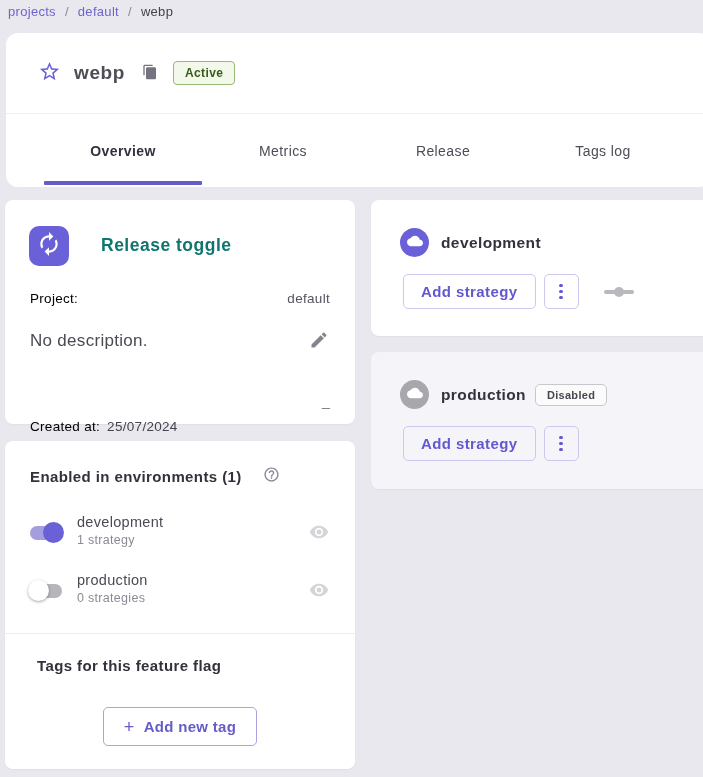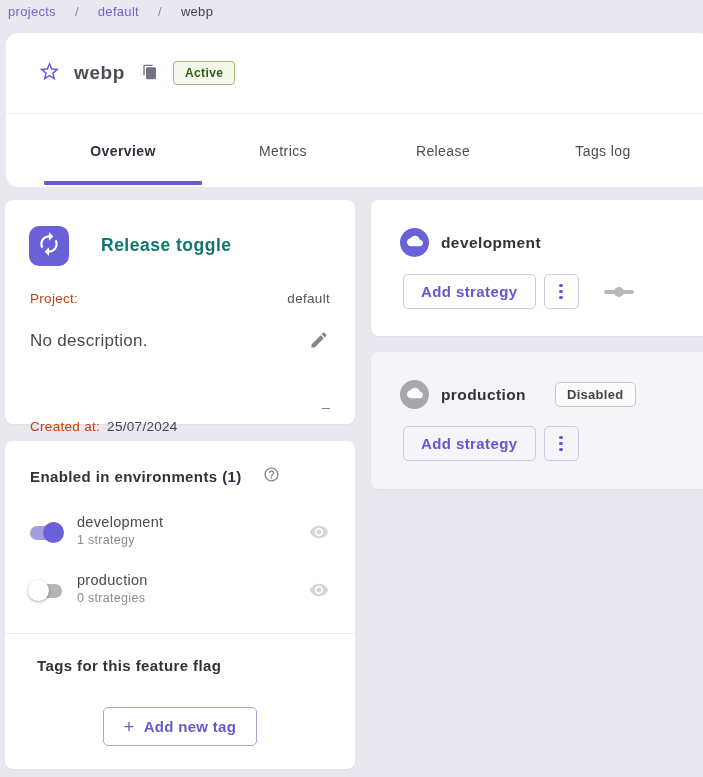--- a/index.html
+++ b/index.html
@@ -1,21 +1,21 @@
 <!DOCTYPE html>
 <html><head>
 <meta charset="utf-8">
 <style>
   * { margin:0; padding:0; box-sizing:border-box; }
   html,body { width:703px; height:777px; }
   body { font-family:"Liberation Sans", sans-serif; }
   #page { position:relative; width:703px; height:777px; background:#e9e8ee; overflow:hidden; }
 
   
-  .breadcrumb { position:absolute; left:8px; top:1px; height:20px; display:flex; align-items:center; gap:19px; font-size:13px; letter-spacing:.3px; }
+  .breadcrumb { position:absolute; left:8px; top:1px; height:20px; display:flex; align-items:center; gap:9px; font-size:13px; letter-spacing:.3px; }
   .crumb-link { color:#6e64cf; cursor:pointer; }
   .crumb-sep { color:#8a8893; }
   .crumb-current { color:#45434e; }
 
   
   .header-card { position:absolute; left:6px; top:33px; width:705px; height:154px; background:#ffffff; border-radius:12px; }
   .title-row { display:flex; align-items:center; height:80px; padding-left:30px; }
   .star-btn { background:none; border:none; width:26px; height:26px; display:flex; align-items:center; justify-content:center; cursor:pointer; }
   .page-title { margin-left:12px; font-size:19px; color:#4e4c55; letter-spacing:.6px; }
   .copy-btn { background:none; border:none; margin-left:14px; width:22px; height:22px; display:flex; align-items:center; justify-content:center; cursor:pointer; }
@@ -28,21 +28,21 @@
 
   
   .card { position:absolute; background:#ffffff; border-radius:8px; box-shadow:0 1px 2px rgba(40,38,60,0.04); }
 
   
   #release-card { left:5px; top:200px; width:350px; height:224px; }
   .rt-icon { position:absolute; left:24px; top:26px; width:40px; height:40px; border-radius:10px; background:#6a61d8; display:flex; align-items:center; justify-content:center; }
   .rt-title { position:absolute; left:96px; top:35px; font-size:17.5px; color:#0f766e; letter-spacing:.5px; }
   .rt-row { position:absolute; left:25px; right:25px; display:flex; justify-content:space-between; align-items:center; }
   .rt-row-project { top:91px; font-size:13.5px; }
-  .rt-label { color:#c2410c; letter-spacing:.3px; }
+  .rt-label { color:#000000; letter-spacing:.3px; }
   .rt-value { color:#55535d; letter-spacing:.3px; }
   .rt-row-desc { top:130px; }
   .desc-text { font-size:17px; color:#4b4954; letter-spacing:.3px; }
   .edit-btn { background:none; border:none; width:22px; height:22px; cursor:pointer; display:flex; align-items:center; justify-content:center; }
   .rt-row-created { top:179px; font-size:13.5px; }
   .created-wrap { display:flex; gap:7px; align-items:center;margin-top:40px; }
   .created-value { color:#45434c; letter-spacing:.3px; }
   .empty-dash { color:#85838d; font-size:15px; }
 
   
@@ -67,21 +67,21 @@
   .tags-heading { position:absolute; left:32px; top:216px; font-size:15px; font-weight:bold; color:#33313c; letter-spacing:.4px; }
   .add-tag-btn { position:absolute; left:98px; top:266px; width:154px; height:39px; background:#ffffff; border:1px solid #aaa3e0; border-radius:5px; color:#655cc8; font-family:inherit; font-size:15px; font-weight:bold; letter-spacing:.3px; display:flex; align-items:center; justify-content:center; gap:9px; cursor:pointer; }
   .plus-glyph { font-size:18px; font-weight:normal; line-height:1; }
 
   
   .env-panel-head { position:absolute; left:29px; top:28px; display:flex; align-items:center; }
   .cloud-circle { width:29px; height:29px; border-radius:50%; display:flex; align-items:center; justify-content:center; }
   .cloud-circle.dev { background:#6a61d8; }
   .cloud-circle.prod { background:#a8a7ad; }
   .panel-name { margin-left:12px; font-size:15.5px; font-weight:bold; color:#34323d; letter-spacing:.4px; }
-  .disabled-badge { margin-left:29px; font-size:13px; font-weight:bold; letter-spacing:.3px; color:#47454e; background:rgba(255,255,255,0.6); border:1px solid #c8c7cd; border-radius:5px; padding:4px 11px; }
+  .disabled-badge { margin-left:9px; font-size:11px; font-weight:bold; letter-spacing:.3px; color:#47454e; background:rgba(255,255,255,0.6); border:1px solid #c8c7cd; border-radius:5px; padding:4px 11px; }
   .panel-actions { position:absolute; left:32px; top:74px; display:flex; align-items:center; gap:8px; }
   .add-strategy-btn { height:35px; padding:0 17px; background:transparent; border:1px solid #cdc8ee; border-radius:5px; color:#6258cf; font-family:inherit; font-size:15px; font-weight:bold; letter-spacing:.4px; cursor:pointer; }
   .kebab-btn { width:35px; height:35px; background:transparent; border:1px solid #cdc8ee; border-radius:5px; display:flex; flex-direction:column; align-items:center; justify-content:center; gap:2.5px; cursor:pointer; }
   .kebab-dot { width:3.5px; height:3.5px; border-radius:50%; background:#6258cf; }
   .strategy-handle { position:relative; margin-left:17px; width:30px; height:10px; }
   .strategy-handle .bar { position:absolute; left:0; right:0; top:3px; height:4px; border-radius:2px; background:#b9b8be; }
   .strategy-handle .dot { position:absolute; left:10px; top:0; width:10px; height:10px; border-radius:50%; background:#b9b8be; }
   #dev-panel { left:371px; top:200px; width:340px; height:136px; background:#ffffff; }
   #prod-panel { left:371px; top:352px; width:340px; height:137px; background:#f5f4f8; }
 </style>

